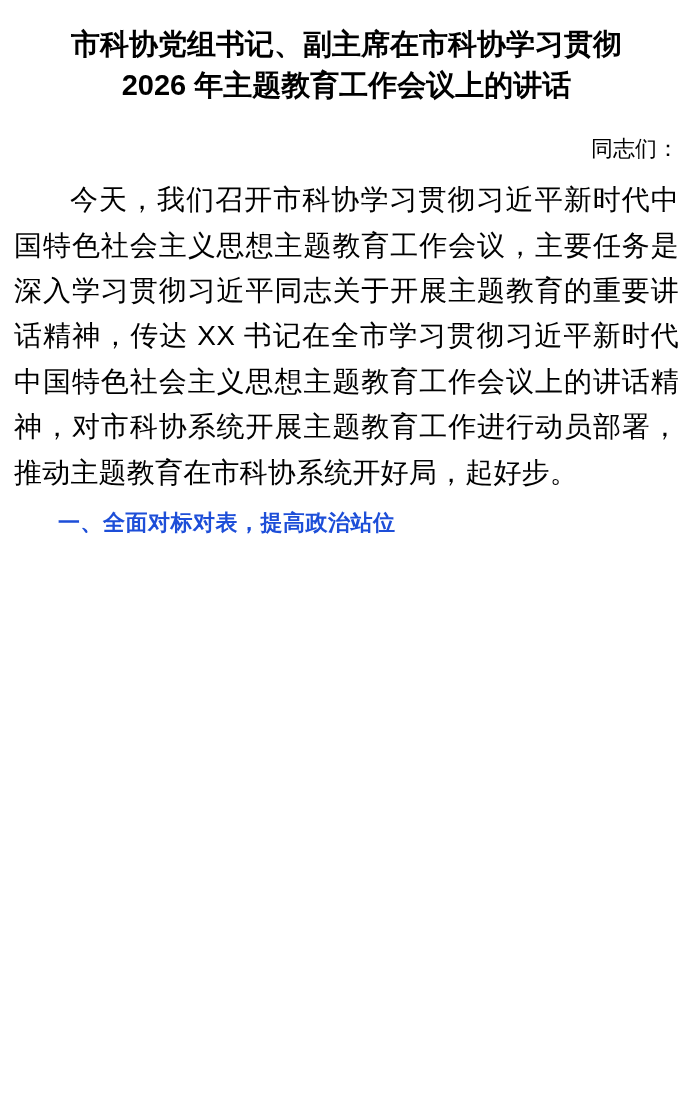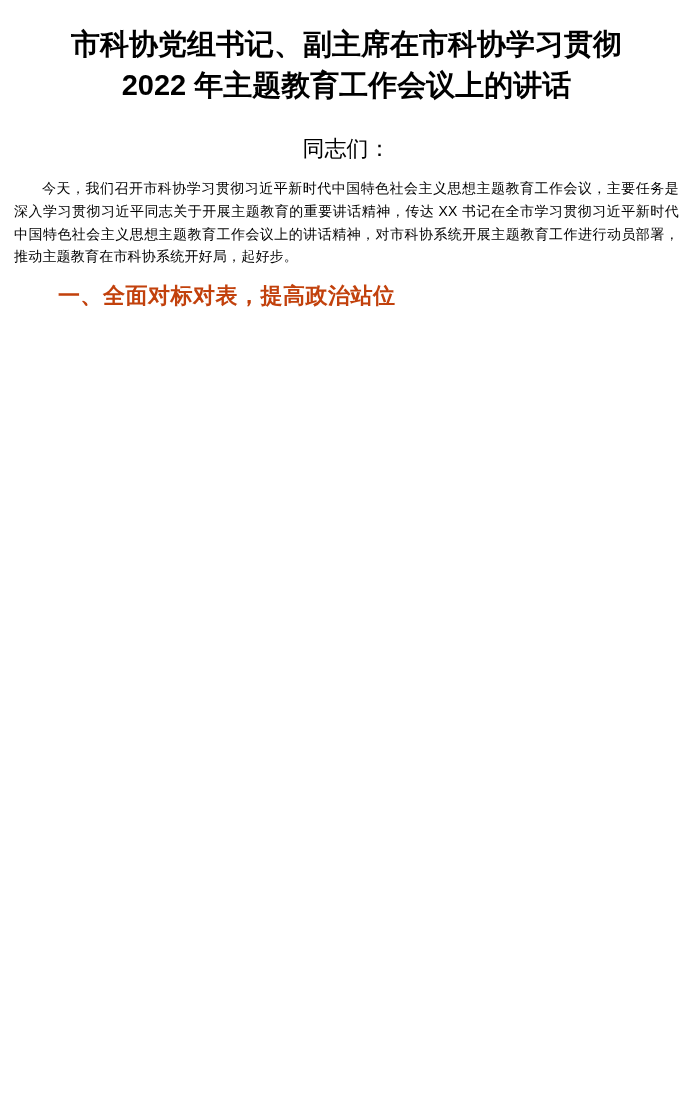--- a/index.html
+++ b/index.html
@@ -31,49 +31,49 @@
     color: #000000;
   }
   .title .line {
     display: block;
     white-space: nowrap;
   }
   .salutation {
     font-size: 22px;
     line-height: 1.5;
     margin: 0 0 12px 0;
-    text-align: center;
+    text-align: right;
   }
   p.body-para {
-    font-size: 14px;
+    font-size: 28px;
     line-height: 1.62;
     margin: 0 0 6px 0;
     text-align: justify;
     text-justify: inter-ideograph;
     text-indent: 2em;
     letter-spacing: 0.2px;
   }
   p.section-heading {
     font-size: 22px;
     line-height: 1.6;
     margin: 10px 0 6px 0;
-    color: #c2410c;
+    color: #1d4ed8;
     font-weight: bold;
     text-indent: 2em;
     letter-spacing: 0.5px;
   }
 </style>
 </head>
 <body>
 
 <div class="page">
 
   <h1 class="title">
     <span class="line">市科协党组书记、副主席在市科协学习贯彻</span>
-    <span class="line">2022 年主题教育工作会议上的讲话</span>
+    <span class="line">2026 年主题教育工作会议上的讲话</span>
   </h1>
 
   <p class="salutation">同志们：</p>
 
   <p class="body-para">今天，我们召开市科协学习贯彻习近平新时代中国特色社会主义思想主题教育工作会议，主要任务是深入学习贯彻习近平同志关于开展主题教育的重要讲话精神，传达 XX 书记在全市学习贯彻习近平新时代中国特色社会主义思想主题教育工作会议上的讲话精神，对市科协系统开展主题教育工作进行动员部署，推动主题教育在市科协系统开好局，起好步。</p>
 
 
   <p class="section-heading">一、全面对标对表，提高政治站位</p>
 
 

